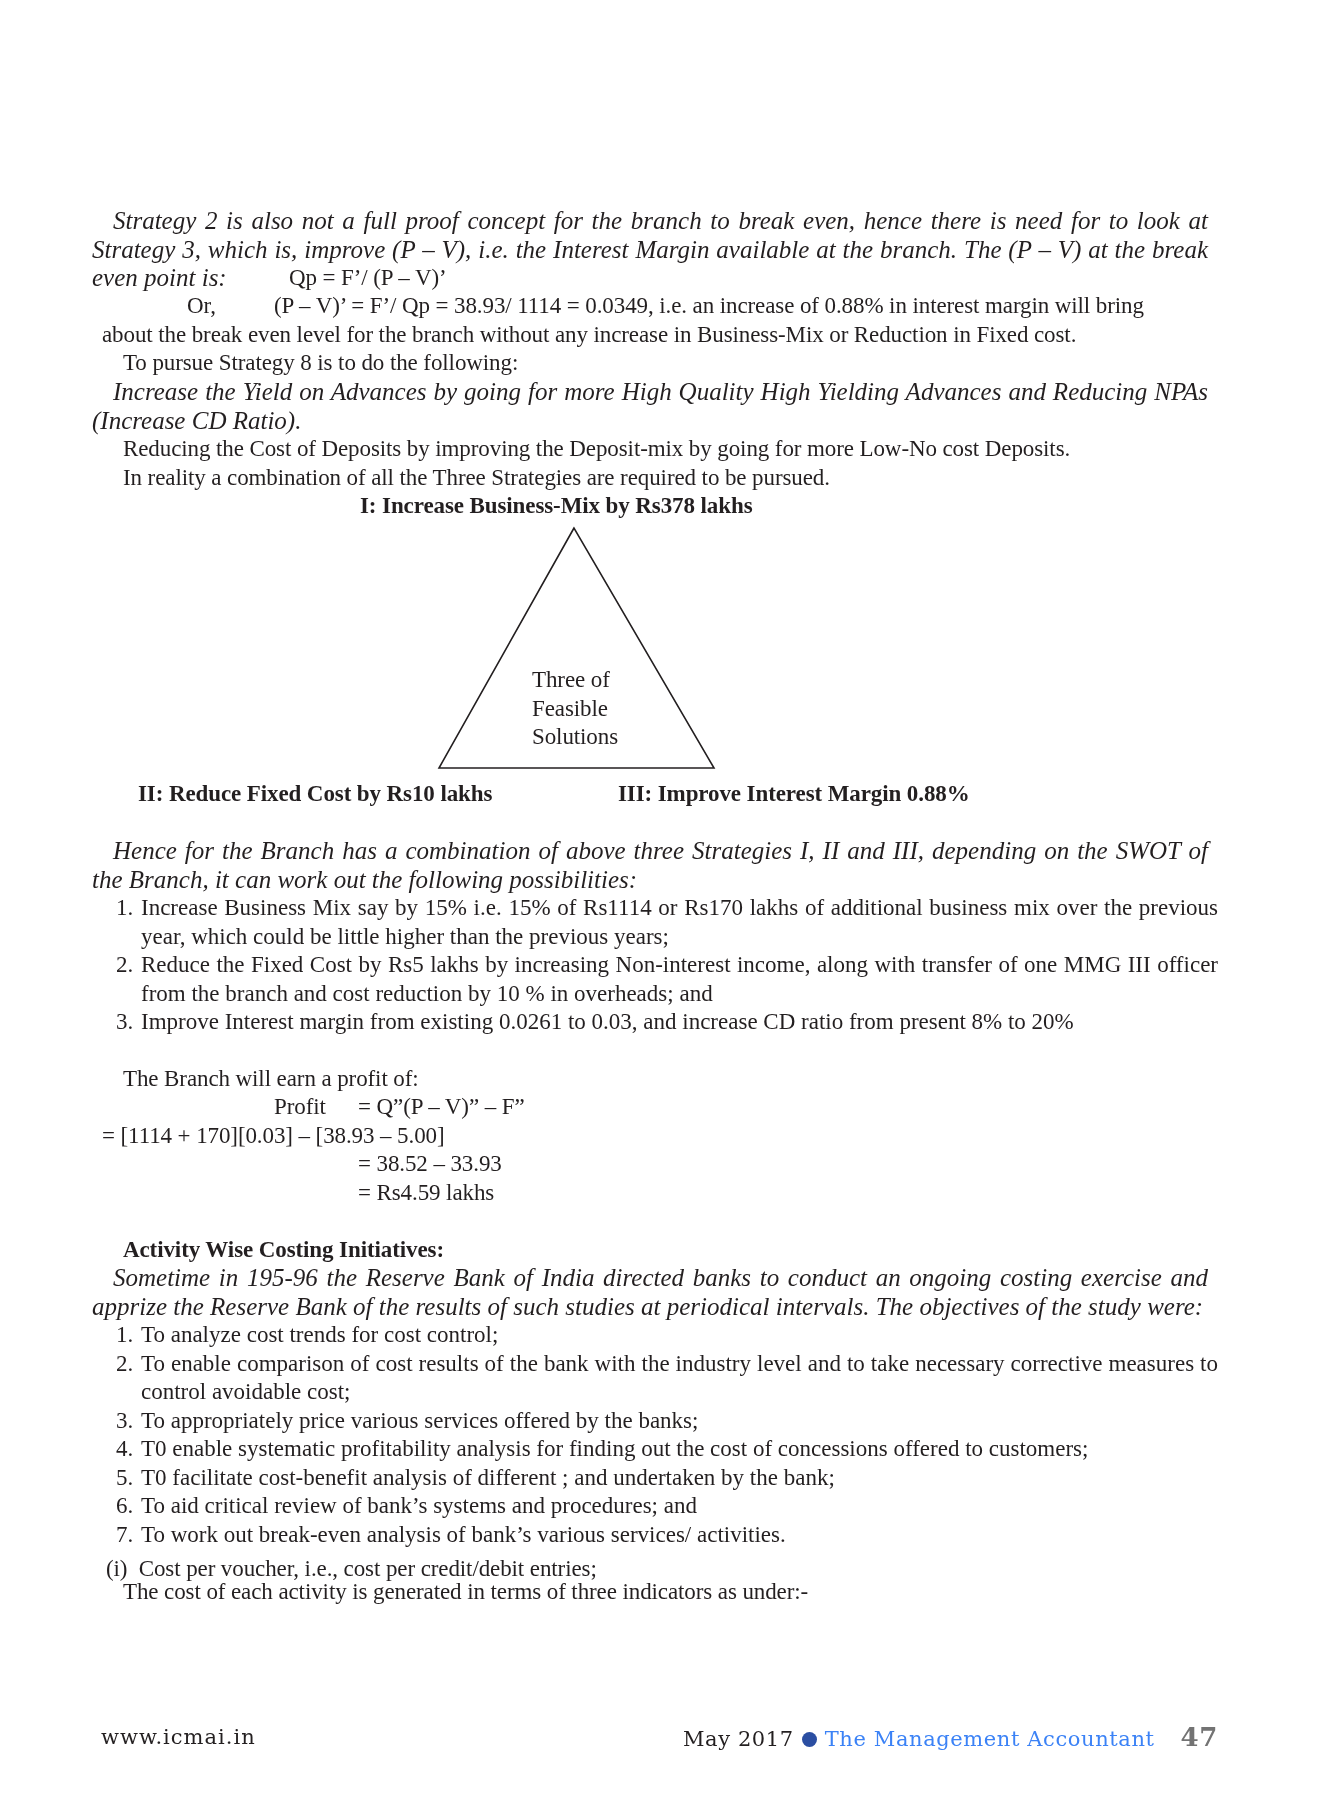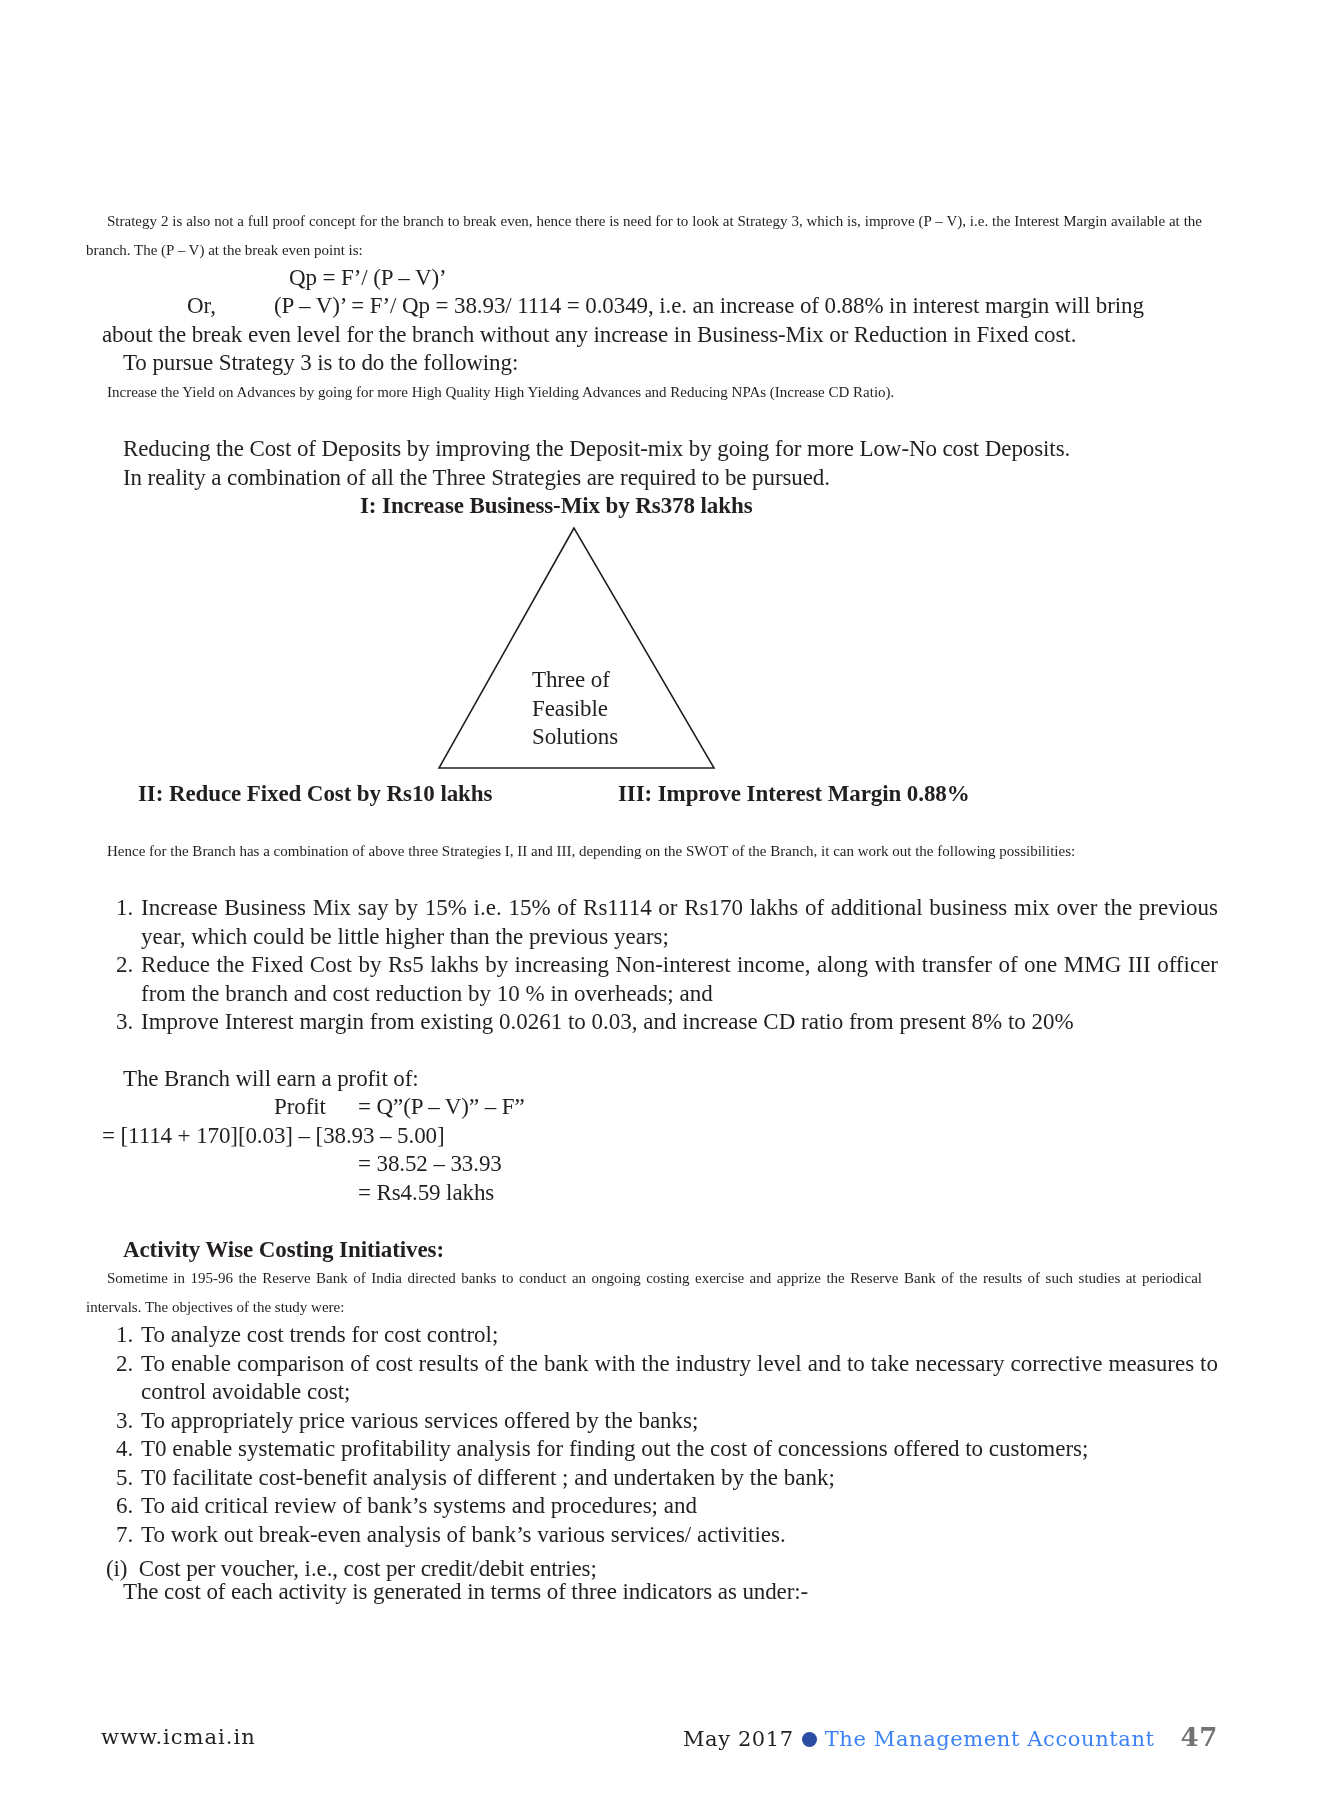--- a/index.html
+++ b/index.html
@@ -1,19 +1,19 @@
 <!DOCTYPE html>
 <html><head>
 <meta charset="utf-8">
 <style>
   html, body { margin:0; padding:0; background:#ffffff; }
   body { width:1324px; height:1800px; position:relative; overflow:hidden;
          font-family:"DejaVu Serif", "Liberation Serif", serif; color:#231f20; }
   .txt { position:absolute; font-family:"Liberation Serif", serif; font-size:23px; line-height:28.5px; white-space:nowrap; letter-spacing:-0.1px; }
-  .para { position:absolute; left:86px; width:1116px; font-family:"Liberation Serif", serif; font-size:15px; line-height:28.5px; text-align:justify; }
+  .para { position:absolute; left:92px; width:1116px; font-family:"Liberation Serif", serif; font-size:25px; line-height:28.5px; text-align:justify;font-style:italic; }
   .indent { text-indent:21px; }
   .bold { font-weight:bold; }
   .list { position:absolute; left:116px; width:1102px; font-family:"Liberation Serif", serif; font-size:23px; line-height:28.5px; margin:0; padding:0; list-style:none; }
   .list li { position:relative; padding-left:25px; text-align:justify; }
   .list li .num { position:absolute; left:0; top:0; }
   .diagram { position:absolute; left:0; top:0; width:1324px; height:1800px; pointer-events:none; }
   .footer-left { position:absolute; left:101px; top:1725px; font-family:"DejaVu Serif", serif; font-size:21px; letter-spacing:1px; color:#231f20; }
   .footer-right { position:absolute; right:106px; top:1722px; font-family:"DejaVu Serif", serif; font-size:21px; letter-spacing:0.6px; white-space:nowrap; }
   .footer-right .date { color:#231f20; }
   .footer-right .dot { display:inline-block; width:15px; height:15px; border-radius:50%; background:#2b4ea2; margin:0 8px 0 8px; vertical-align:-1px; }
@@ -22,21 +22,21 @@
 </style>
 </head>
 <body>
 
 <div class="para indent" style="top:207px;">Strategy 2 is also not a full proof concept for the branch to break even, hence there is need for to look at Strategy 3, which is, improve (P – V), i.e. the Interest Margin available at the branch. The (P – V) at the break even point is:</div>
 
 <div class="txt" style="left:289px; top:264px;">Qp = F’/ (P – V)’</div>
 <div class="txt" style="left:187px; top:292px;">Or,</div>
 <div class="txt" style="left:274px; top:292px;">(P – V)’ = F’/ Qp = 38.93/ 1114 = 0.0349, i.e. an increase of 0.88% in interest margin will bring</div>
 <div class="txt" style="left:102px; top:321px;">about the break even level for the branch without any increase in Business-Mix or Reduction in Fixed cost.</div>
-<div class="txt" style="left:123px; top:349px;">To pursue Strategy 3 is to do the following:</div>
+<div class="txt" style="left:123px; top:349px;">To pursue Strategy 8 is to do the following:</div>
 <div class="para indent" style="top:378px;">Increase the Yield on Advances by going for more High Quality High Yielding Advances and Reducing NPAs (Increase CD Ratio).</div>
 <div class="txt" style="left:123px; top:435px;">Reducing the Cost of Deposits by improving the Deposit-mix by going for more Low-No cost Deposits.</div>
 <div class="txt" style="left:123px; top:464px;">In reality a combination of all the Three Strategies are required to be pursued.</div>
 
 <div class="txt bold" style="left:360px; top:492px;">I: Increase Business-Mix by Rs378 lakhs</div>
 <svg class="diagram" viewBox="0 0 1324 1800">
   <polygon points="574,528 439,768 714,768" fill="none" stroke="#231f20" stroke-width="1.6"></polygon>
 </svg>
 <div class="txt" style="left:532px; top:666px;">Three of</div>
 <div class="txt" style="left:532px; top:695px;">Feasible</div>

